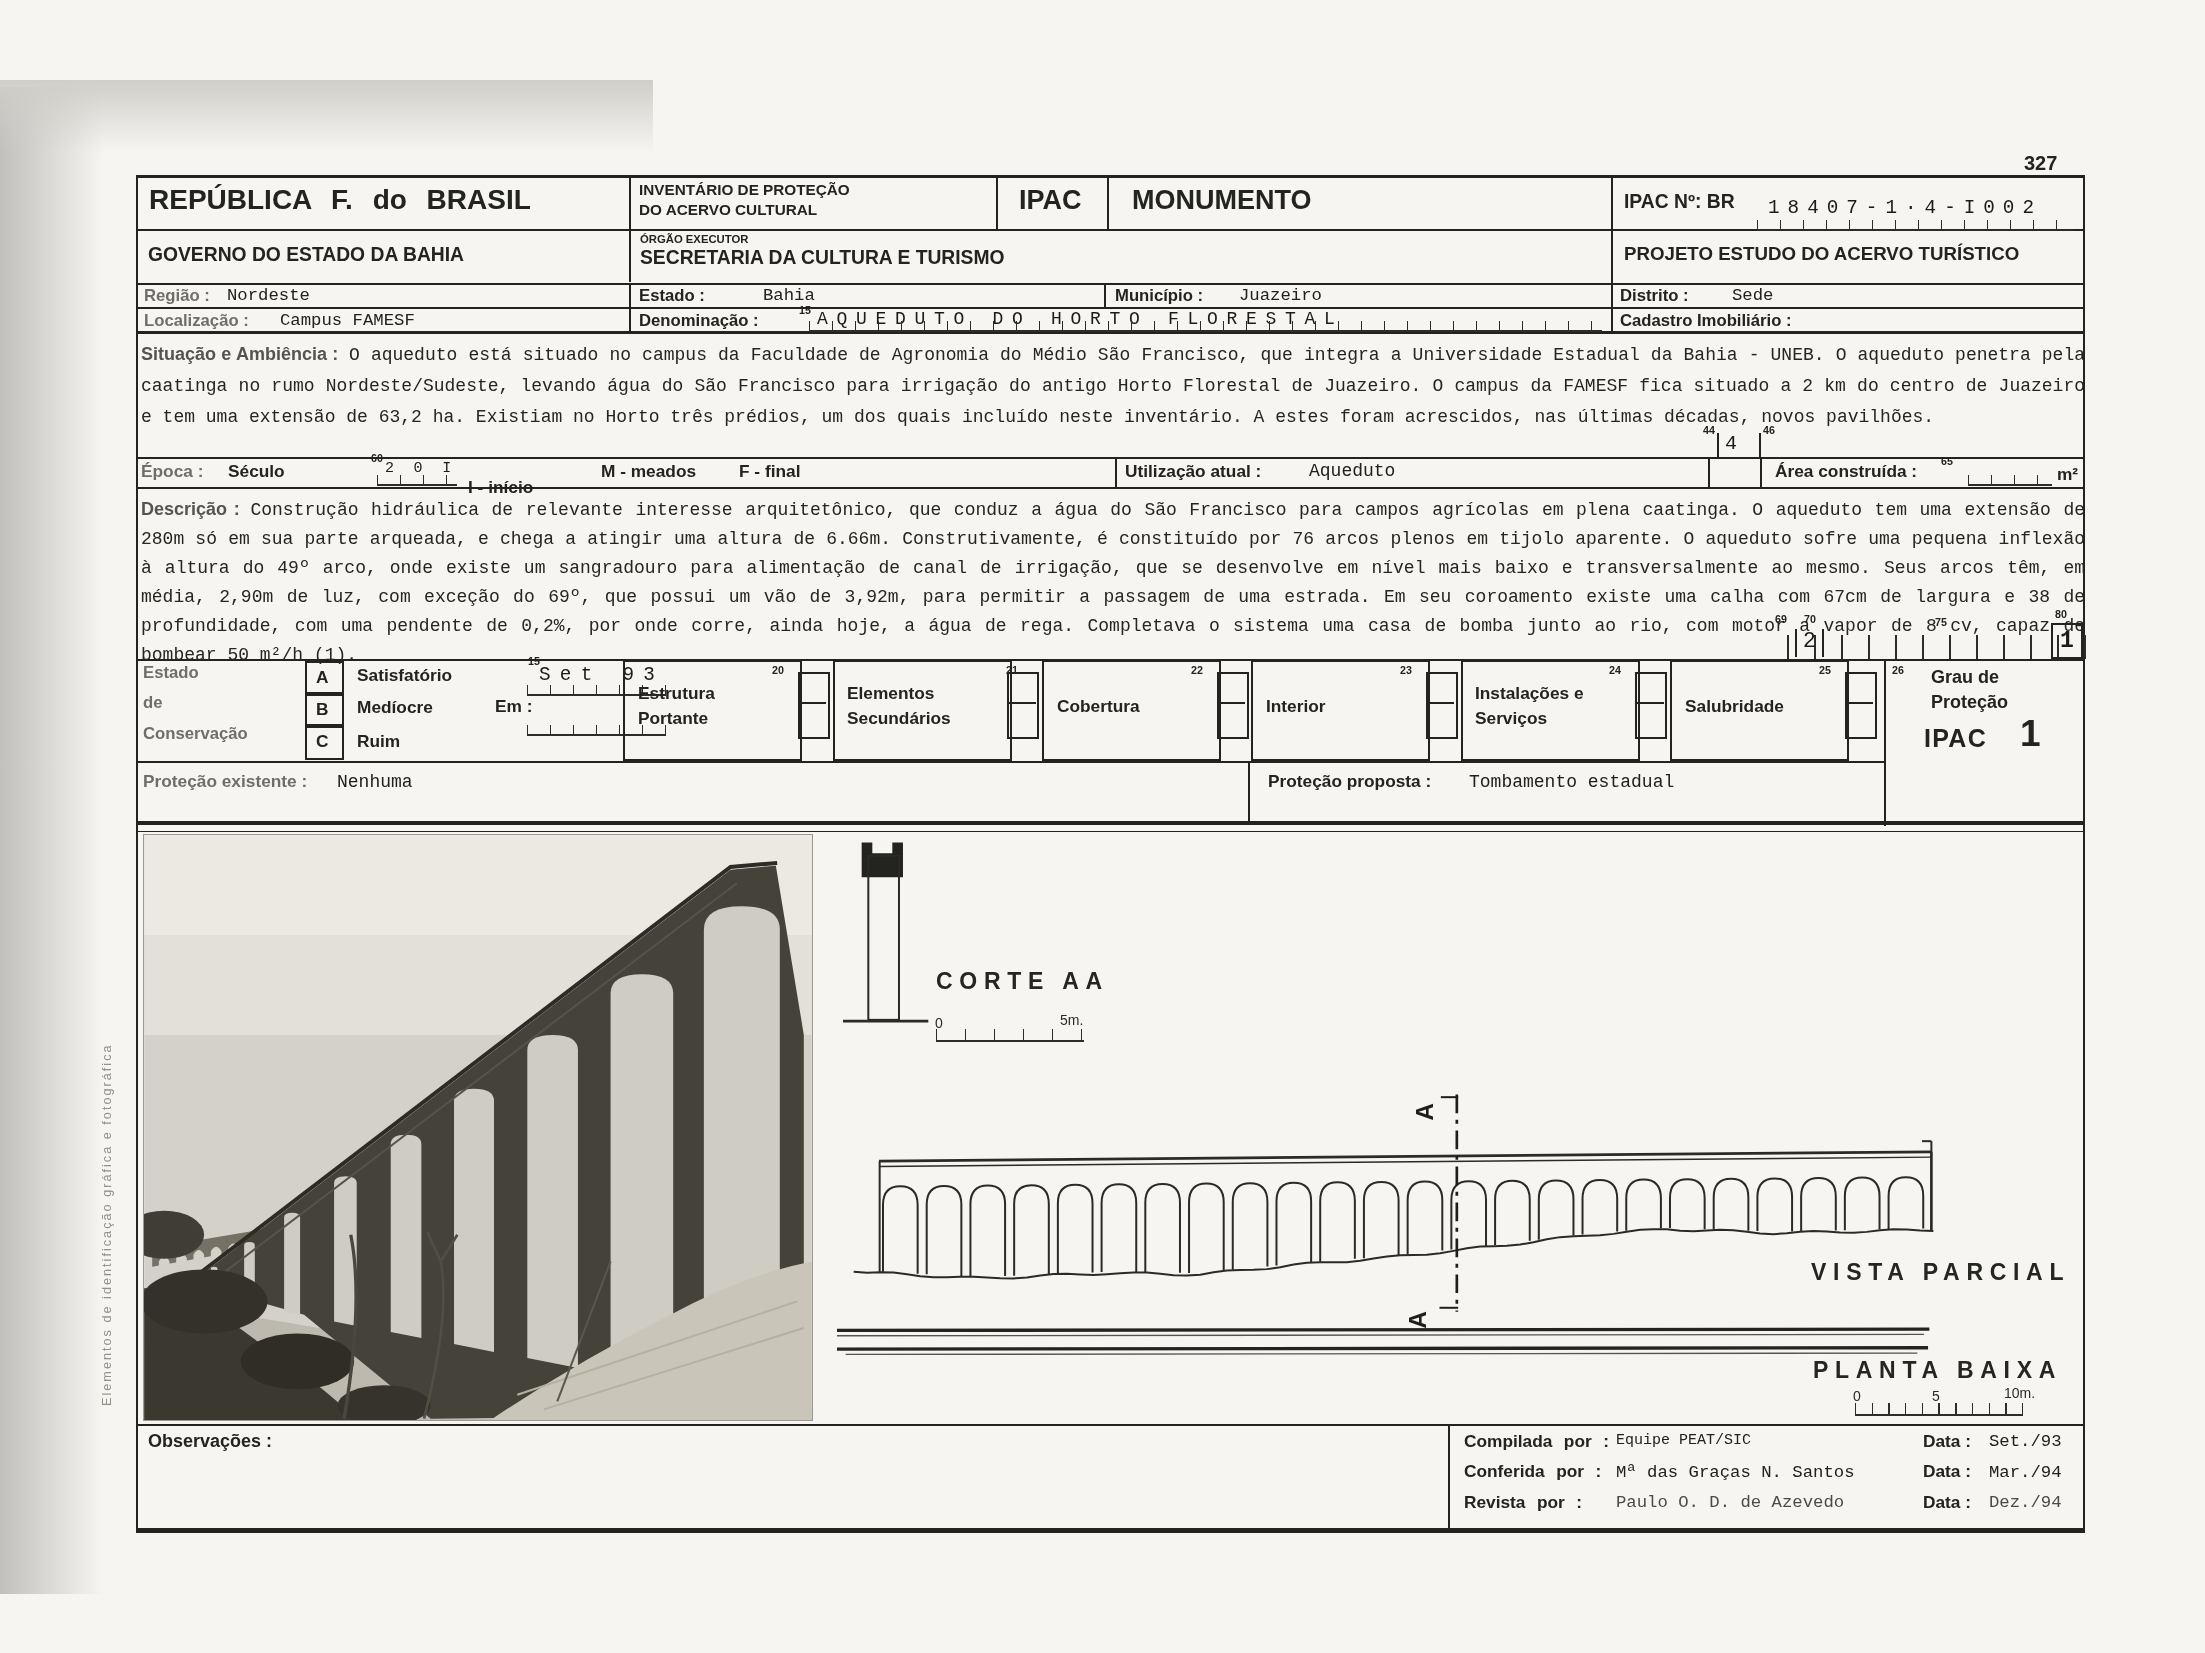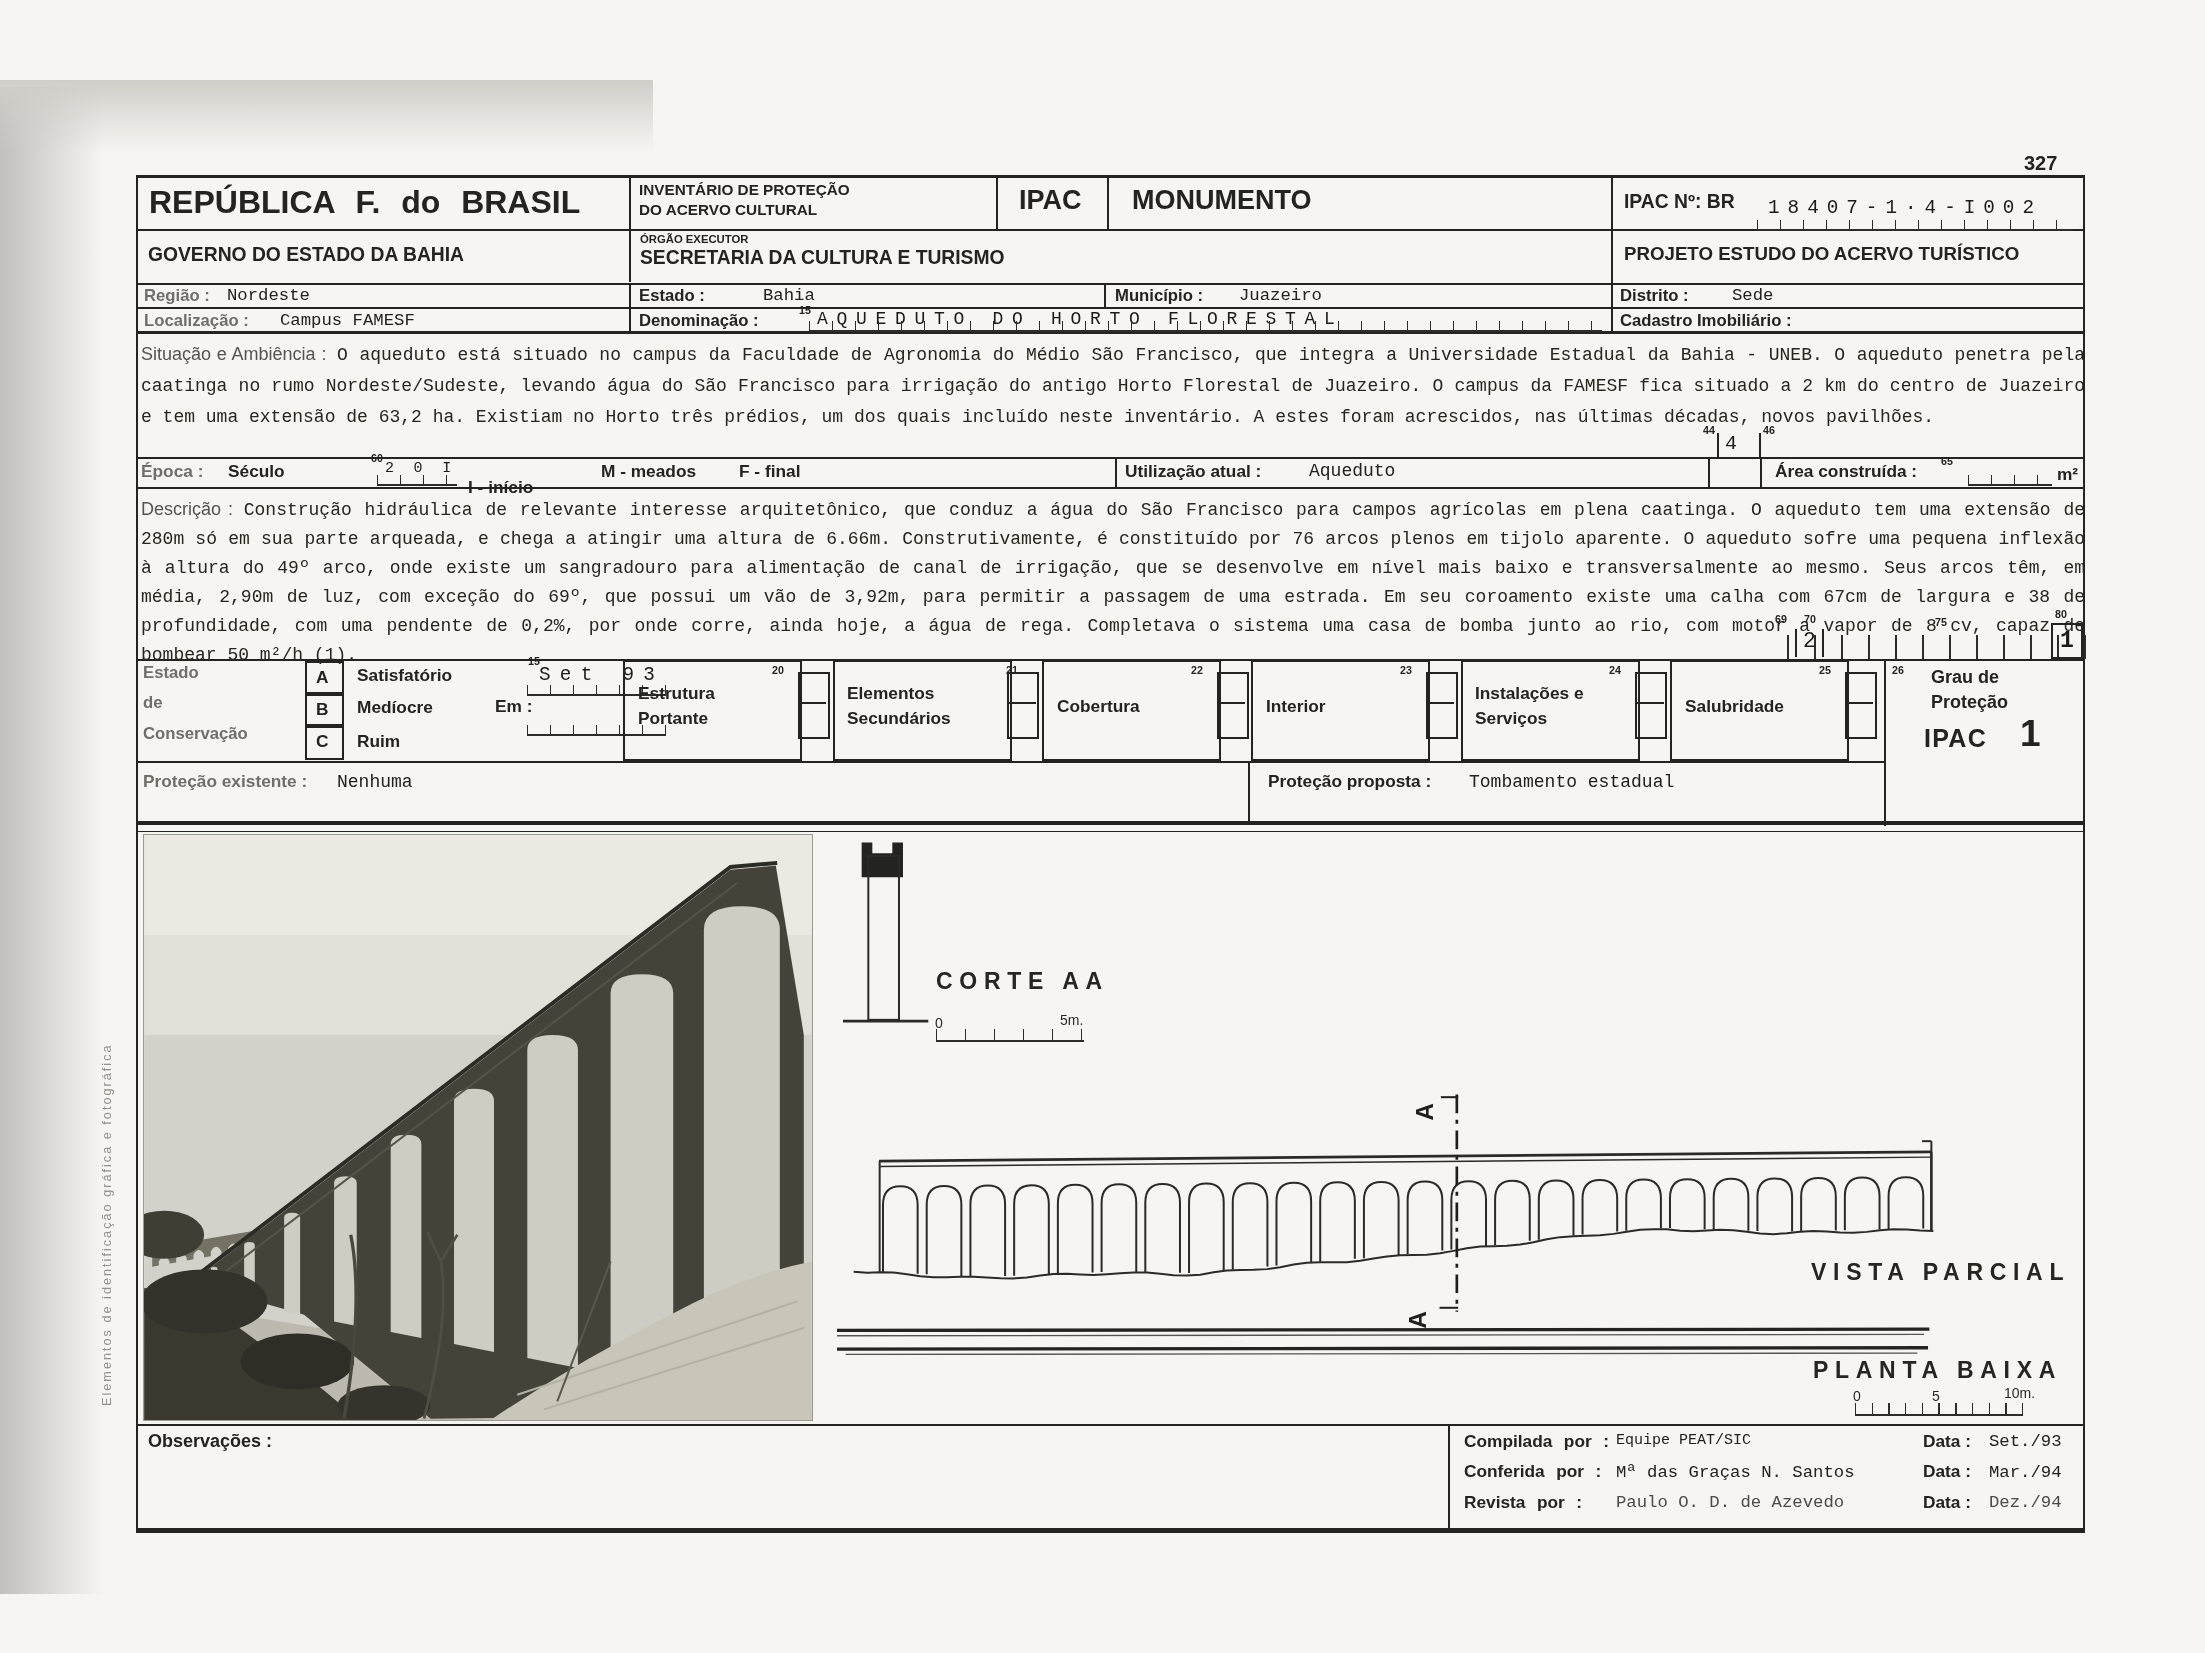--- a/index.html
+++ b/index.html
@@ -6,21 +6,21 @@
   body{width:2205px;height:1654px;position:relative;background:#fdfdfb;font-family:"Liberation Sans",sans-serif;}
   .page{position:absolute;left:0;top:0;width:2205px;height:1654px;background:#f6f5f1;overflow:hidden;}
   .a{position:absolute;}
   .ln{position:absolute;background:#23231f;}
   .lbl{font-weight:bold;font-size:17.3px;color:#23231f;white-space:nowrap;}
   .lblf{color:#6f6e68;}
   .sm{font-size:16.7px;}
   .val{font-family:"Liberation Mono","DejaVu Sans Mono",monospace;font-size:18px;color:#21211d;white-space:nowrap;}
   .fno{position:absolute;font-weight:bold;font-size:10.7px;color:#23231f;white-space:nowrap;}
   .para{position:absolute;font-family:"Liberation Mono","DejaVu Sans Mono",monospace;font-size:18px;line-height:29px;color:#26261f;text-align:justify;}
-  .plbl{font-family:"Liberation Sans",sans-serif;font-weight:normal;margin-right:10.7px;color:#55544e;}
+  .plbl{font-family:"Liberation Sans",sans-serif;font-weight:bold;margin-right:10.7px;color:#55544e;}
   .ticks{position:absolute;border-bottom:2px solid #2c2c28;background:repeating-linear-gradient(to right,#2c2c28 0 1.3px,rgba(0,0,0,0) 1.3px 23px);height:9.3px;}
   .rticks{position:absolute;background:repeating-linear-gradient(to right,#2c2c28 0 2px,rgba(0,0,0,0) 2px 27px);}
   .sbar{position:absolute;border-bottom:2.7px solid #2c2c28;background:repeating-linear-gradient(to right,#2c2c28 0 1.3px,rgba(0,0,0,0) 1.3px 29px);height:10.7px;}
   .sbar2{position:absolute;border-bottom:2.7px solid #2c2c28;background:repeating-linear-gradient(to right,#2c2c28 0 1.3px,rgba(0,0,0,0) 1.3px 16.7px);height:10.7px;}
   .box{position:absolute;border:2px solid #23231f;}
   .cap{position:absolute;font-weight:600;font-size:23px;letter-spacing:6.7px;color:#262620;white-space:nowrap;}
   .scl{position:absolute;font-size:14px;color:#2b2b26;white-space:nowrap;}
   .vert{position:absolute;writing-mode:vertical-rl;transform:rotate(180deg);font-size:12.7px;letter-spacing:2px;color:#92918a;white-space:nowrap;}
   .hw{font-family:"Liberation Mono","DejaVu Sans Mono",monospace;color:#1b1b18;}
 </style>
@@ -52,21 +52,21 @@
 
   <div class="ln" style="left:629px;top:175px;width:2px;height:55px;"></div>
   <div class="ln" style="left:996px;top:175px;width:2px;height:55px;"></div>
   <div class="ln" style="left:1107px;top:175px;width:2px;height:55px;"></div>
   <div class="ln" style="left:1611px;top:175px;width:2px;height:159px;"></div>
   <div class="ln" style="left:629px;top:229px;width:2px;height:53px;"></div>
   <div class="ln" style="left:629px;top:283px;width:2px;height:25px;"></div>
   <div class="ln" style="left:1104px;top:283px;width:2px;height:25px;"></div>
   <div class="ln" style="left:629px;top:307px;width:2px;height:24px;"></div>
 
-  <div class="a lbl" style="left:149px;top:184px;font-size:32px;word-spacing:12px;">REPÚBLICA F. do BRASIL</div>
+  <div class="a lbl" style="left:149px;top:184px;font-size:28px;word-spacing:12px;">REPÚBLICA F. do BRASIL</div>
   <div class="a lbl" style="left:639px;top:180px;font-size:15.3px;line-height:20px;white-space:pre-line;">INVENTÁRIO DE PROTEÇÃO
 DO ACERVO CULTURAL</div>
   <div class="a lbl" style="left:1019px;top:185px;font-size:27px;">IPAC</div>
   <div class="a lbl" style="left:1132px;top:185px;font-size:27px;">MONUMENTO</div>
   <div class="a lbl" style="left:1624px;top:191px;font-size:19.3px;">IPAC Nº: BR</div>
   <div class="a val hw" style="left:1768px;top:197px;font-size:19.3px;letter-spacing:8px;">18407-1·4-I002</div>
   <div class="ticks" style="left:1757px;top:220px;width:316px;"></div>
   <div class="a lbl" style="left:148px;top:244px;font-size:19.3px;">GOVERNO DO ESTADO DA BAHIA</div>
   <div class="a lbl" style="left:640px;top:233px;font-size:11.3px;">ÓRGÃO EXECUTOR</div>
   <div class="a lbl" style="left:640px;top:247px;font-size:19.3px;">SECRETARIA DA CULTURA E TURISMO</div>

